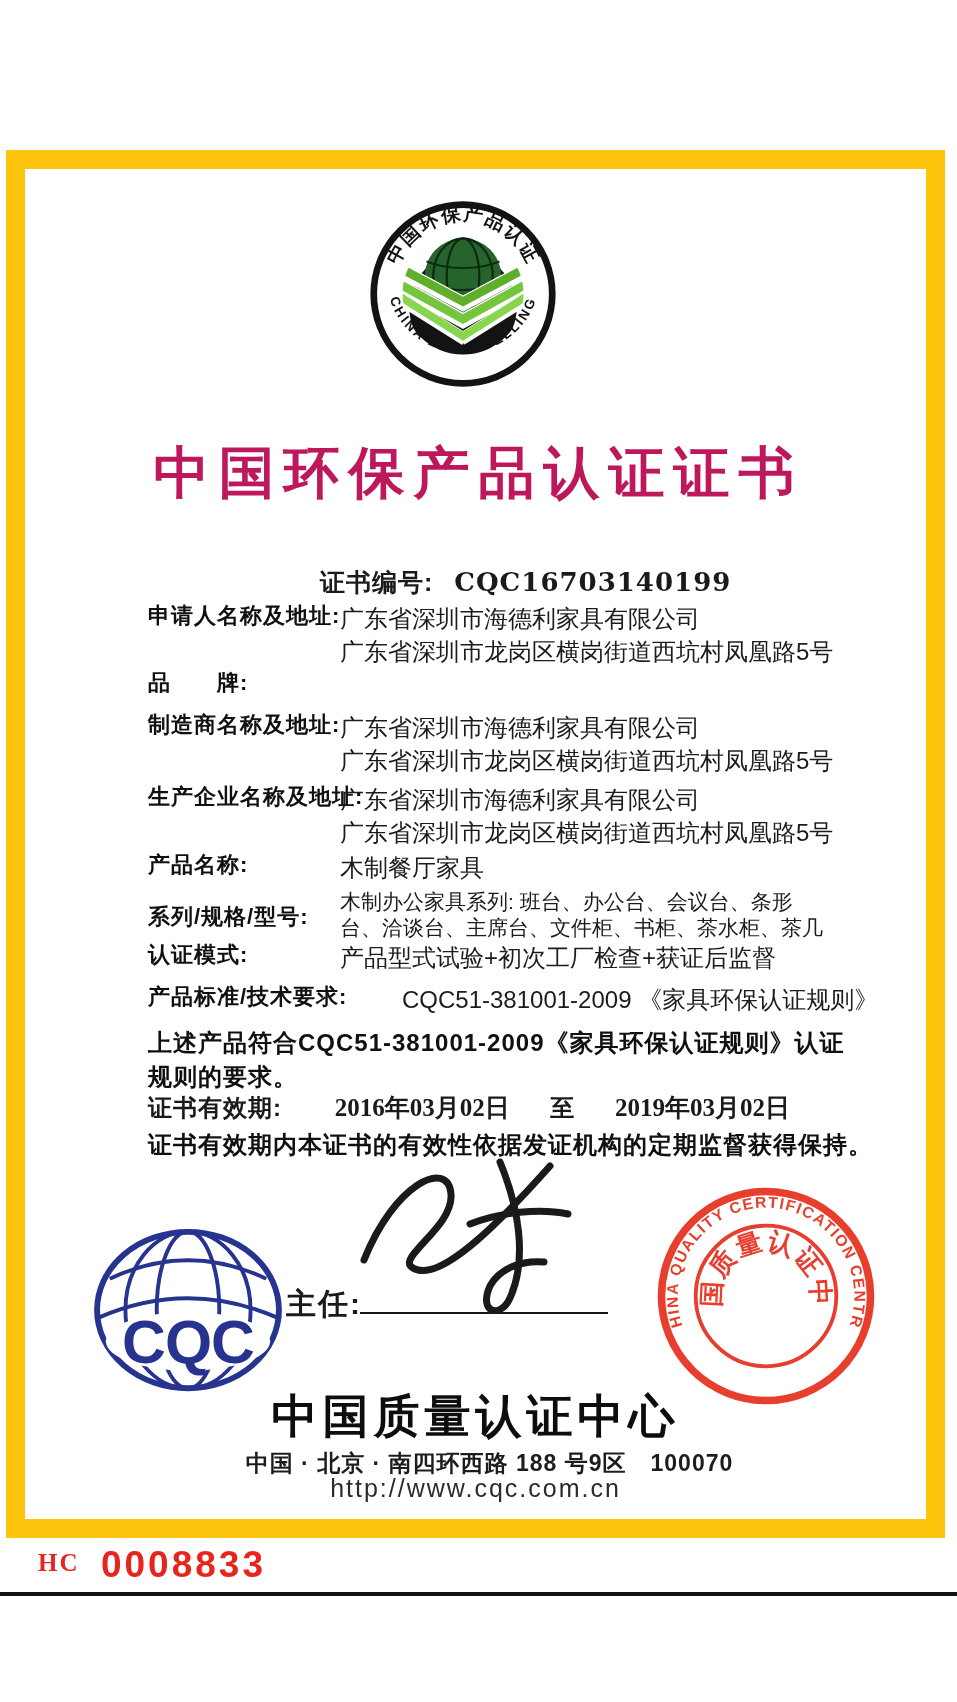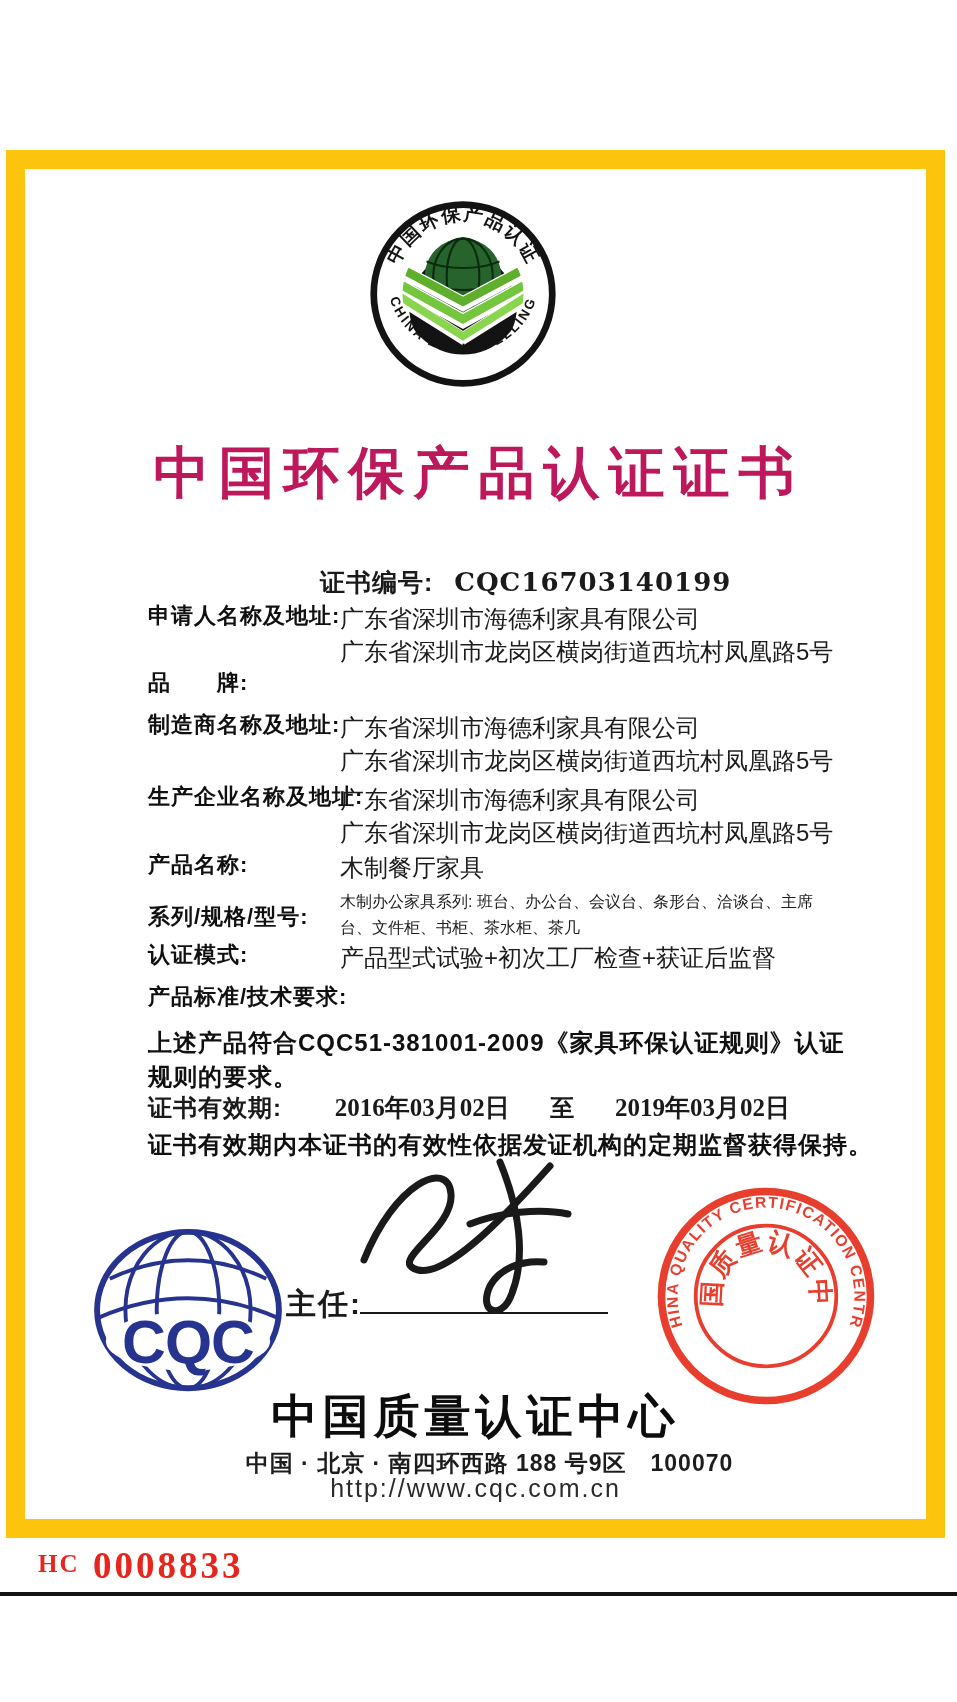--- a/index.html
+++ b/index.html
@@ -20,39 +20,39 @@
   }
   
   .certno{position:absolute;left:320px;top:566px;font-size:25px;white-space:nowrap;}
   .certno .lbl{font-weight:700;letter-spacing:1px;}
   .certno .val{font-family:"DejaVu Serif","Liberation Serif",serif;font-size:26px;letter-spacing:1px;margin-left:14px;font-weight:600;}
   
   .frow{position:absolute;left:148px;width:720px;display:flex;align-items:flex-start;}
   .flabel{flex:none;width:192px;font-size:22px;font-weight:600;color:#101010;white-space:nowrap;letter-spacing:1px;line-height:30px;}
   .fvals{flex:1;font-size:24px;color:#1c1c1c;margin-top:1px;}
   .fline{line-height:33px;white-space:nowrap;}
-  .small-vals .fline{font-size:16px;line-height:26px;white-space:normal;}
+  .small-vals .fline{font-size:21px;line-height:26px;white-space:normal;}
   .para{position:absolute;left:148px;width:700px;font-size:24px;font-weight:600;line-height:34px;color:#101010;letter-spacing:1px;}
   .validity{position:absolute;left:148px;top:1091px;font-size:24px;white-space:nowrap;}
   .validity .lbl{font-weight:700;letter-spacing:1px;}
   .validity .date{font-family:"Liberation Serif",serif;font-size:25px;font-weight:600;}
   .validity .from{margin-left:46px;}
   .validity .word{margin:0 34px;font-weight:700;}
   
   .director{position:absolute;left:286px;top:1284px;font-size:30px;font-weight:700;letter-spacing:2px;}
   .sig-line{position:absolute;left:360px;top:1312px;width:248px;border-top:2px solid #161616;}
   .footer-org{position:absolute;left:6px;top:1386px;width:939px;text-align:center;
     font-size:46px;font-weight:700;letter-spacing:5px;color:#0d0d0d;}
   .footer-addr{position:absolute;left:6px;top:1448px;width:939px;text-align:center;
     font-size:23px;font-weight:600;color:#1c1c1c;letter-spacing:1px;padding-left:14px;}
   .footer-url{position:absolute;left:6px;top:1474px;width:939px;text-align:center;
     font-size:25px;color:#2b2b2b;letter-spacing:2px;}
   .serial{position:absolute;left:38px;top:1544px;white-space:nowrap;}
   .serial .pre{color:#e8251d;font-family:"Liberation Serif",serif;font-size:25px;letter-spacing:2px;vertical-align:6px;font-weight:bold;}
-  .serial .num{color:#e8251d;font-family:Liberation Serif, serif;font-weight:700;font-size:37px;letter-spacing:3px;margin-left:9px;}
+  .serial .num{color:#e8251d;font-family:Liberation Sans, sans-serif;font-weight:700;font-size:37px;letter-spacing:3px;margin-left:17px;}
   .scan-line{position:absolute;left:0;top:1592px;width:957px;height:4px;background:#121212;}
   svg text{font-family:"Liberation Sans",sans-serif;}
 </style>
 </head>
 <body>
 
 <div class="frame"></div>
 
 <svg class="abs" style="left:367px;top:198px;" width="192" height="192" viewBox="0 0 200 200">
   <defs>
@@ -135,20 +135,23 @@
     </div>
   </div>
   <div class="frow" style="top:940px">
     <div class="flabel">认证模式:</div>
     <div class="fvals">
       <div class="fline">产品型式试验+初次工厂检查+获证后监督</div>
     </div>
   </div>
   <div class="frow" style="top:982px">
     <div class="flabel" style="width:254px">产品标准/技术要求:</div>
+    <div class="fvals">
+      <div class="fline">CQC51-381001-2009 《家具环保认证规则》</div>
+    </div>
   </div>
 </div>
 
 <div class="para" style="top:1026px">上述产品符合CQC51-381001-2009《家具环保认证规则》认证规则的要求。</div>
 
 <div class="validity">
   <span class="lbl">证书有效期:</span>
   <span class="date from">2016年03月02日</span>
   <span class="word">至</span>
   <span class="date">2019年03月02日</span>

